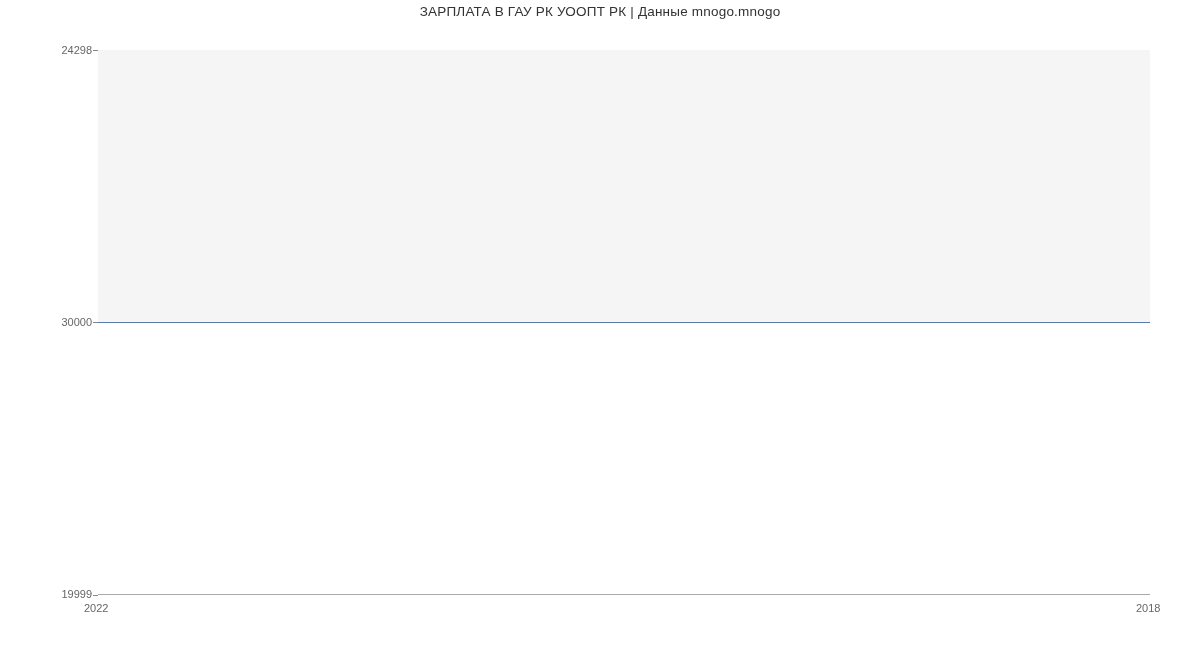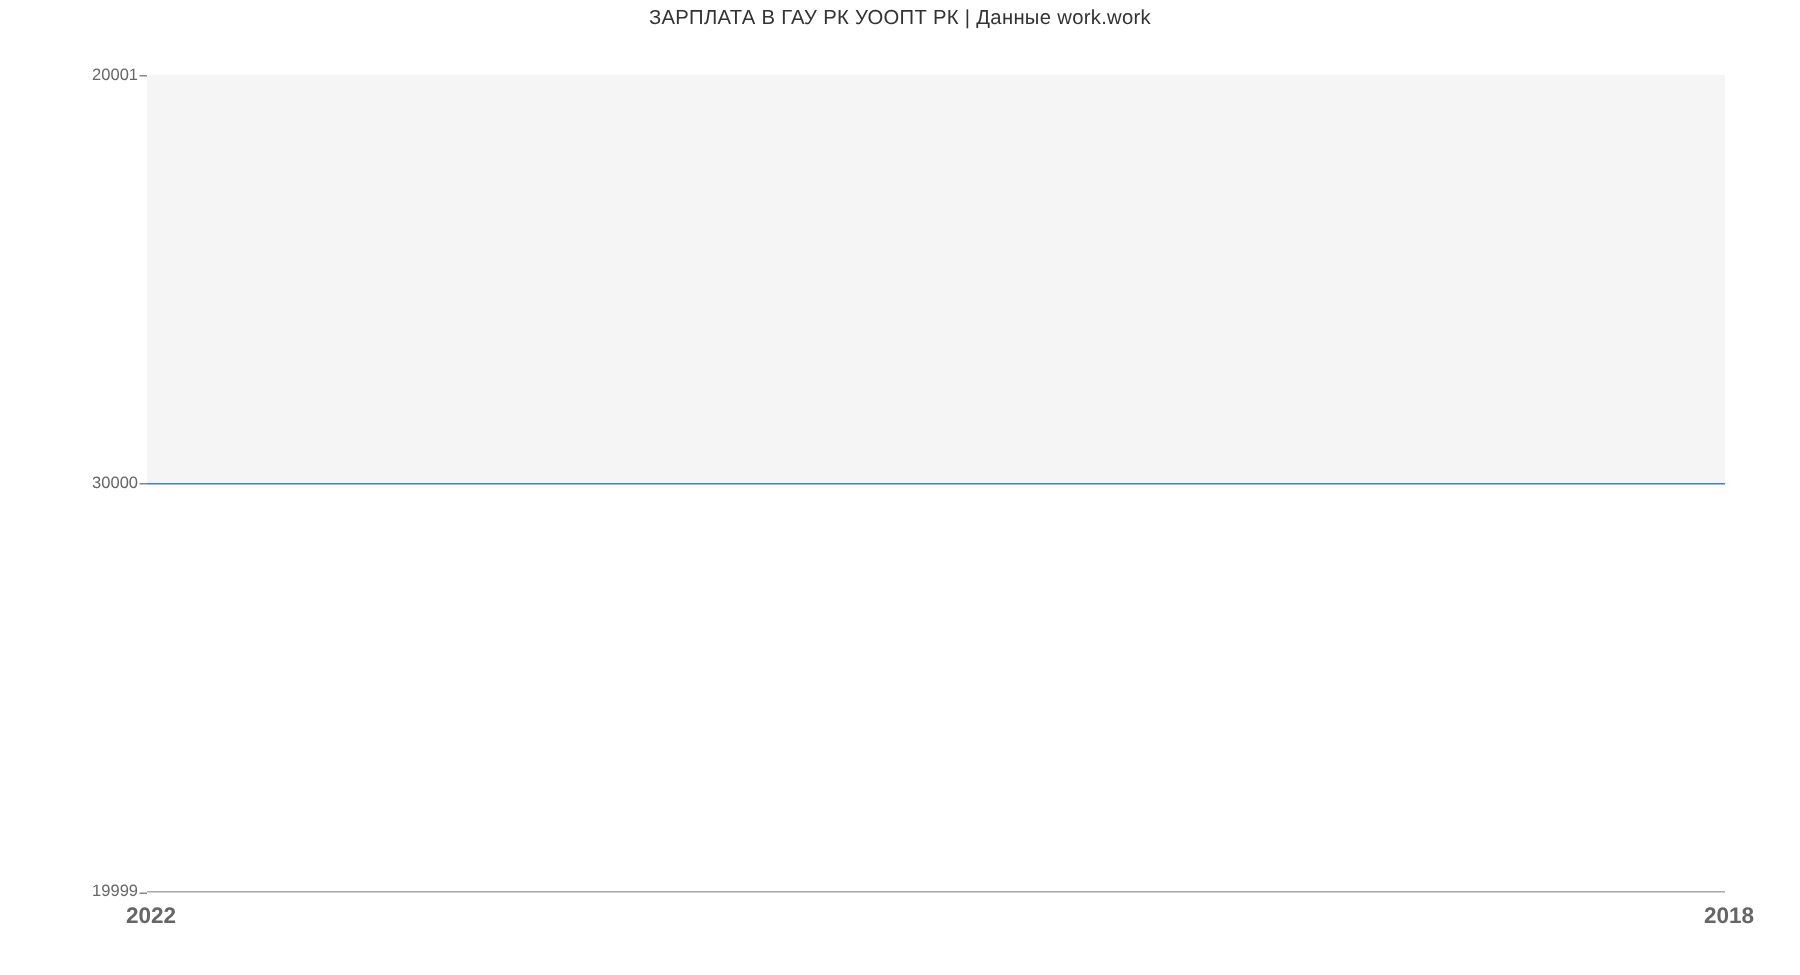--- a/index.html
+++ b/index.html
@@ -72,35 +72,34 @@
     width: 5px;
     height: 1px;
     background: #888;
   }
   .y-tick-mark.top    { top: 50px; }
   .y-tick-mark.mid    { top: 322px; }
   .y-tick-mark.bot    { top: 595px; }
   .x-tick {
     position: absolute;
     top: 602px;
-    font-size: 15px;
+    font-size: 11px;
     color: #666;
-    font-weight: bold;
   }
   .x-tick.left  { left: 84px; }
   .x-tick.right { left: 1136px; }
 </style>
 </head>
 <body>
 
 <div class="chart-wrap">
 
-  <div class="chart-title">ЗАРПЛАТА В ГАУ РК УООПТ РК | Данные work.work</div>
+  <div class="chart-title">ЗАРПЛАТА В ГАУ РК УООПТ РК | Данные mnogo.mnogo</div>
 
-  <div class="y-tick y-tick-top">20001</div>
+  <div class="y-tick y-tick-top">24298</div>
   <div class="y-tick y-tick-mid">30000</div>
   <div class="y-tick y-tick-bottom">19999</div>
 
   <span class="y-tick-mark top"></span>
   <span class="y-tick-mark mid"></span>
   <span class="y-tick-mark bot"></span>
 
   <div class="plot-area">
     <div class="plot-lower"></div>
     <div class="data-line"></div>

